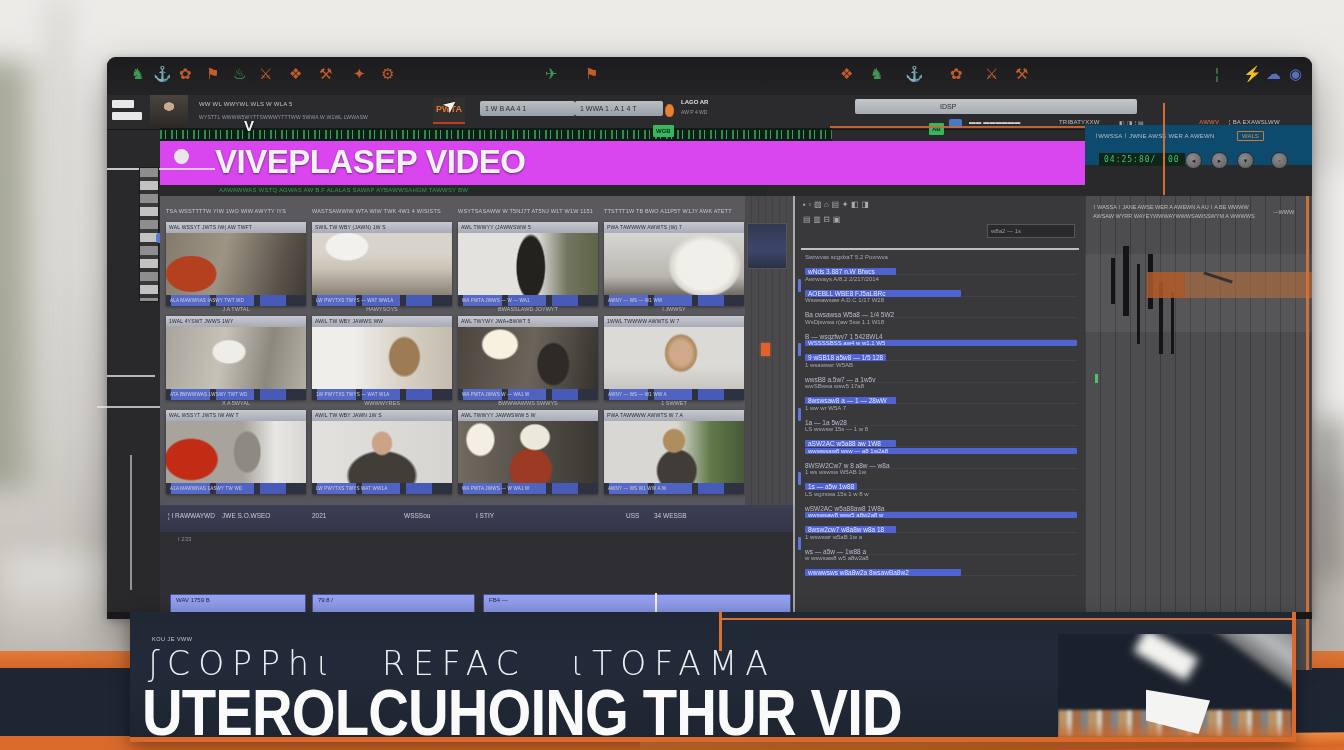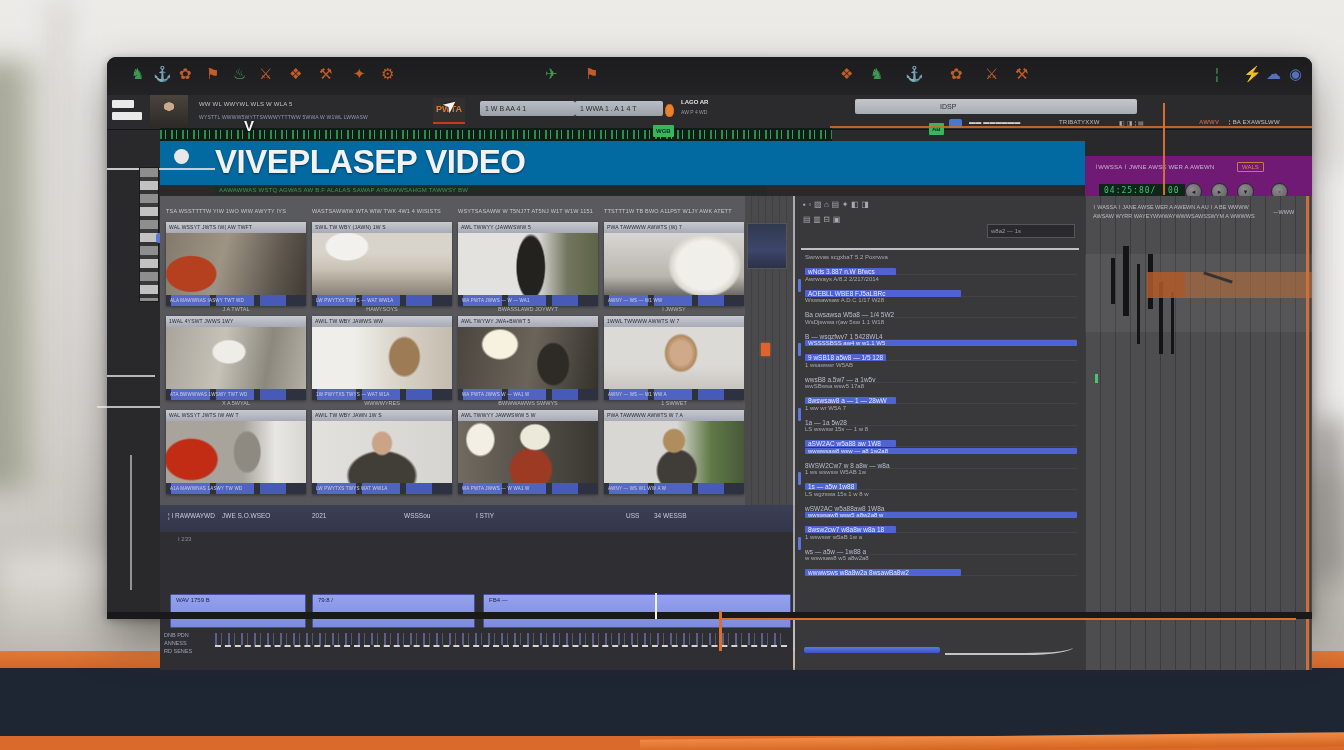--- a/index.html
+++ b/index.html
@@ -38,28 +38,28 @@
   #flame{position:absolute;left:556px;top:4px;width:13px;height:18px;background:radial-gradient(6px 9px at 50% 65%,#e8822f 0 60%,#b5541f 75%,transparent 80%);border-radius:50% 50% 45% 45%;}
   #bluechip-tb{position:absolute;left:842px;top:24px;width:13px;height:9px;background:#4a78c8;border-radius:2px;}
   .redtxt{color:#c4654a;}
   
   #greenstrip{position:absolute;left:53px;top:71px;width:672px;height:13px;background:#0e1d15;overflow:hidden;}
   #greenstrip .wave{position:absolute;left:0;top:2px;width:100%;height:9px;
       background:repeating-linear-gradient(90deg,#2e8c4d 0 2px,transparent 2px 5px, #36a35a 5px 6px, transparent 6px 11px);filter:blur(.3px);}
   .greenbadge{position:absolute;top:-1px;height:12px;background:#38b65e;color:#06301a;font-size:6px;font-weight:bold;line-height:12px;padding:0 3px;border-radius:1px;}
   #orange-hline1{position:absolute;left:723px;top:69px;width:482px;height:2px;background:#c96a33;opacity:.9;}
   
-  #titlebar{position:absolute;left:53px;top:84px;width:925px;height:44px;background:#0369a1;}
+  #titlebar{position:absolute;left:53px;top:84px;width:925px;height:44px;background:#d946ef;}
   #title-circle{position:absolute;left:14px;top:8px;width:15px;height:15px;border-radius:50%;background:#e8e8e8;}
   #app-title{position:absolute;left:55px;top:2px;font-size:33px;font-weight:bold;color:#f2f2f3;letter-spacing:-.5px;text-shadow:0 1px 2px rgba(0,0,0,.5);}
   #title-hline{position:absolute;left:0px;top:111px;width:108px;height:2px;background:#d9d9d9;opacity:.9;}
   #greenlink{position:absolute;left:108px;top:129px;width:548px;height:9px;color:#3aa561;font-size:6px;background:#232a26;line-height:9px;padding-left:4px;}
   #v-marker{position:absolute;left:137px;top:60px;color:#fafafa;font-weight:bold;font-size:15px;text-shadow:0 1px 2px #000;}
   
-  #rb-rows{position:absolute;left:978px;top:99px;width:227px;height:47px;background:#701a75;}
+  #rb-rows{position:absolute;left:978px;top:68px;width:227px;height:40px;background:#0c4a6e;}
   #rb-badge{position:absolute;left:152px;top:6px;border:1px solid #cf7a3a;color:#d98a45;font-size:6px;padding:1px 4px;border-radius:1px;}
   #rb-timecode{position:absolute;left:14px;top:28px;background:#10241a;color:#3ec573;font-family:"DejaVu Sans Mono",monospace;font-size:8px;padding:2px 5px;letter-spacing:1px;}
   .roundbtn{position:absolute;top:27px;width:15px;height:15px;border-radius:50%;background:radial-gradient(circle at 40% 35%,#8d8d90,#5a5a5d);border:1px solid #2a2a2c;color:#222;font-size:7px;text-align:center;line-height:15px;}
   #orange-vline1{position:absolute;left:1056px;top:46px;width:2px;height:92px;background:#cf6f35;}
   
   #filmstrip{position:absolute;left:33px;top:111px;width:18px;height:133px;background:repeating-linear-gradient(180deg,#8e8e8e 0 9px,#3a3a3a 9px 13px,#c2c2c2 13px 22px,#333 22px 26px);outline:1px solid #1a1a1a;filter:blur(.3px);}
   #sb-chip{position:absolute;left:49px;top:176px;width:15px;height:10px;background:#5a79d8;border-radius:3px;}
   .sb-hline{position:absolute;height:2px;background:#e8e8e8;opacity:.75;}
   #sb-vline{position:absolute;left:23px;top:398px;width:2px;height:135px;background:#dcdcdc;opacity:.6;}
   
@@ -393,14 +393,26 @@
       <div id="tl-wave"></div>
       <div id="tl-dash"></div>
     </div>
     <div id="winbottom"></div>
   </div>
 
   <div class="abs" id="white-vline"></div>
   <div class="abs" id="orange-vline2"></div>
   <div class="abs" id="orange-hline2"></div>
 
+  <div class="abs" id="banner">
+    <div id="banner-micro">KOU JE VWW</div>
+    <div id="banner-script">ʃCOPPhι REFAC ιTOFAMA</div>
+    <div id="banner-title">UTEROLCUHOING THUR VID</div>
+    <div id="banner-photo">
+      <div id="bp-arm"></div>
+      <div id="bp-hi"></div>
+      <div id="bp-desk"></div>
+      <div id="bp-glow"></div>
+    </div>
+    <div id="banner-flag"></div>
+  </div>
 
 </div>
 
 </body></html>

